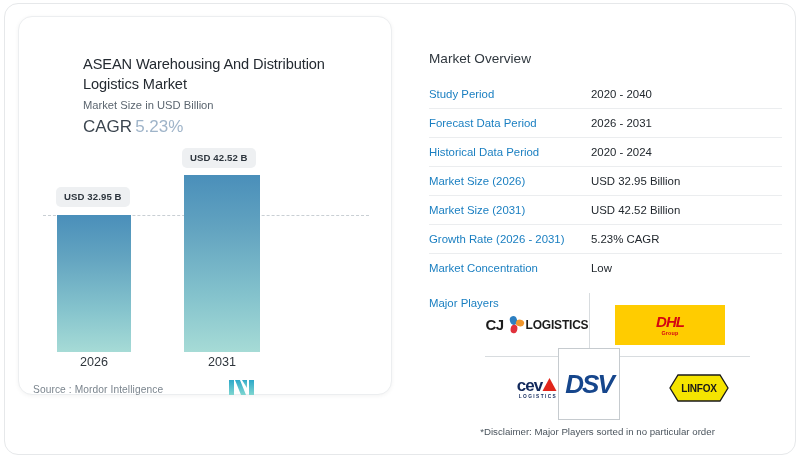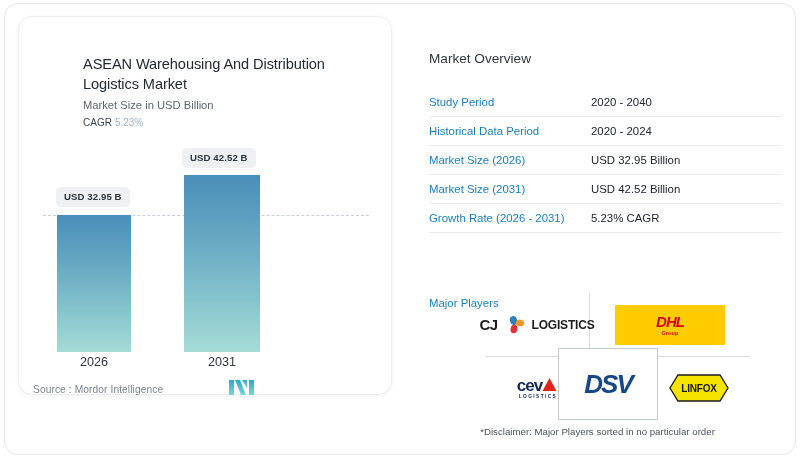--- a/index.html
+++ b/index.html
@@ -34,21 +34,21 @@
     font-size: 14.6px; font-weight: 400;
     color: #242a31; line-height: 1.35;
     letter-spacing: -0.1px;
   }
   .chart-sub {
     position: absolute; left: 64px; top: 82px;
     font-size: 11.2px; color: #5c6670; font-weight: 400;
   }
   .chart-cagr {
     position: absolute; left: 64px; top: 100px;
-    font-size: 10px; color: #3c4650; font-weight: 400;
+    font-size: 17px; color: #3c4650; font-weight: 400;
   }
   .chart-cagr .pct { color: #9fb4c9; padding-left: 3px; }
 
   .plot { position: absolute; left: 0; top: 130px; width: 374px; height: 205px; }
   .dashline {
     position: absolute; left: 24px; top: 68px; width: 326px; height: 0;
     border-top: 1.3px dashed #c9cfd4;
   }
   .bar {
     position: absolute; bottom: 0;
@@ -83,21 +83,21 @@
   }
   .mi-logo { position: absolute; left: 210px; top: 232px; }
 
   
   .right { position: absolute; left: 405px; top: 12px; width: 375px; height: 430px; }
   .overview-title {
     position: absolute; left: 19px; top: 35px;
     font-size: 13.6px; color: #30383f; font-weight: 400;
   }
   table.mo {
-    position: absolute; left: 19px; top: 72px;
+    position: absolute; left: 19px; top: 64px;
     width: 353px; border-collapse: collapse;
   }
   table.mo td {
     padding: 8px 0 8px 0;
     border-bottom: 1px solid #ebedef;
     vertical-align: middle;
   }
   table.mo tr.last td { border-bottom: none; }
   td.lbl {
     width: 162px;
@@ -118,32 +118,32 @@
   .vline2 { position: absolute; left: 104px; top: 63px; width: 1px; height: 63px; background: #d8dcdf; }
 
   .cell { position: absolute; display: flex; align-items: center; justify-content: center; }
   .cell.c1 { left: 0; top: 0; width: 104px; height: 63px; }
   .cell.c2 { left: 105px; top: 0; width: 160px; height: 63px; }
   .cell.c3 { left: 0; top: 64px; width: 104px; height: 62px; }
   .cell.c4 { left: 163px; top: 64px; width: 102px; height: 62px; }
 
   .dsv-box {
     position: absolute; left: 73px; top: 55px;
-    width: 100px; height: 72px;
+    width: 62px; height: 72px;
     background: #ffffff; border: 1px solid #c6cbcf;
     display: flex; align-items: center; justify-content: center;
     z-index: 5;
   }
   .disclaimer {
     position: absolute; left: 0; top: 410px; width: 375px;
     text-align: center;
     font-size: 9.7px; color: #4a545d;
   }
   
-  .cj-wrap { display: flex; align-items: center; gap: 7px; }
+  .cj-wrap { display: flex; align-items: center; gap: 1px; }
   .cj-txt { font-size: 15px; font-weight: 700; color: #1c1c1c; letter-spacing: -0.6px; font-family: "Liberation Sans", sans-serif; }
   .dhl-box { width: 110px; height: 40px; background: #ffcc00; display: flex; flex-direction: column; align-items: center; justify-content: center; }
   .dhl-txt { font-size: 15px; font-weight: 700; font-style: italic; color: #d40511; letter-spacing: -1px; line-height: 1; }
   .dhl-grp { font-size: 5.4px; font-weight: 700; color: #d40511; letter-spacing: 0.2px; margin-top: 1px; }
   .ceva-wrap { display: flex; flex-direction: column; align-items: flex-end; }
   .ceva-top { display: flex; align-items: flex-end; }
   .ceva-txt { font-size: 17px; font-weight: 700; color: #12295c; letter-spacing: -1px; line-height: 0.9; }
   .ceva-sub { font-size: 4.8px; font-weight: 700; color: #12295c; letter-spacing: 1.4px; margin-top: 1px; }
   .dsv-txt { font-size: 26px; font-weight: 700; font-style: italic; color: #16468c; letter-spacing: -2px; }
   .linfox-txt { font-size: 10px; font-weight: 700; color: #1a1a1a; letter-spacing: -0.2px; }
@@ -195,34 +195,42 @@
 
     <div class="overview-title">Market Overview</div>
 
     <table class="mo">
       <tbody>
         <tr>
           <td class="lbl">Study Period</td>
           <td class="val">2020 - 2040</td>
         </tr>
         <tr>
+          <td class="lbl">Forecast Data Period</td>
+          <td class="val">2026 - 2031</td>
+        </tr>
+        <tr>
           <td class="lbl">Historical Data Period</td>
           <td class="val">2020 - 2024</td>
         </tr>
         <tr>
           <td class="lbl">Market Size (2026)</td>
           <td class="val">USD 32.95 Billion</td>
         </tr>
         <tr>
           <td class="lbl">Market Size (2031)</td>
           <td class="val">USD 42.52 Billion</td>
         </tr>
         <tr>
           <td class="lbl">Growth Rate (2026 - 2031)</td>
           <td class="val">5.23% CAGR</td>
+        </tr>
+        <tr class="last">
+          <td class="lbl">Market Concentration</td>
+          <td class="val">Low</td>
         </tr>
       </tbody>
     </table>
 
     <div class="players-label">Major Players</div>
 
     <div class="logos">
       <div class="vline"></div>
       <div class="hline"></div>
       <div class="vline2"></div>

